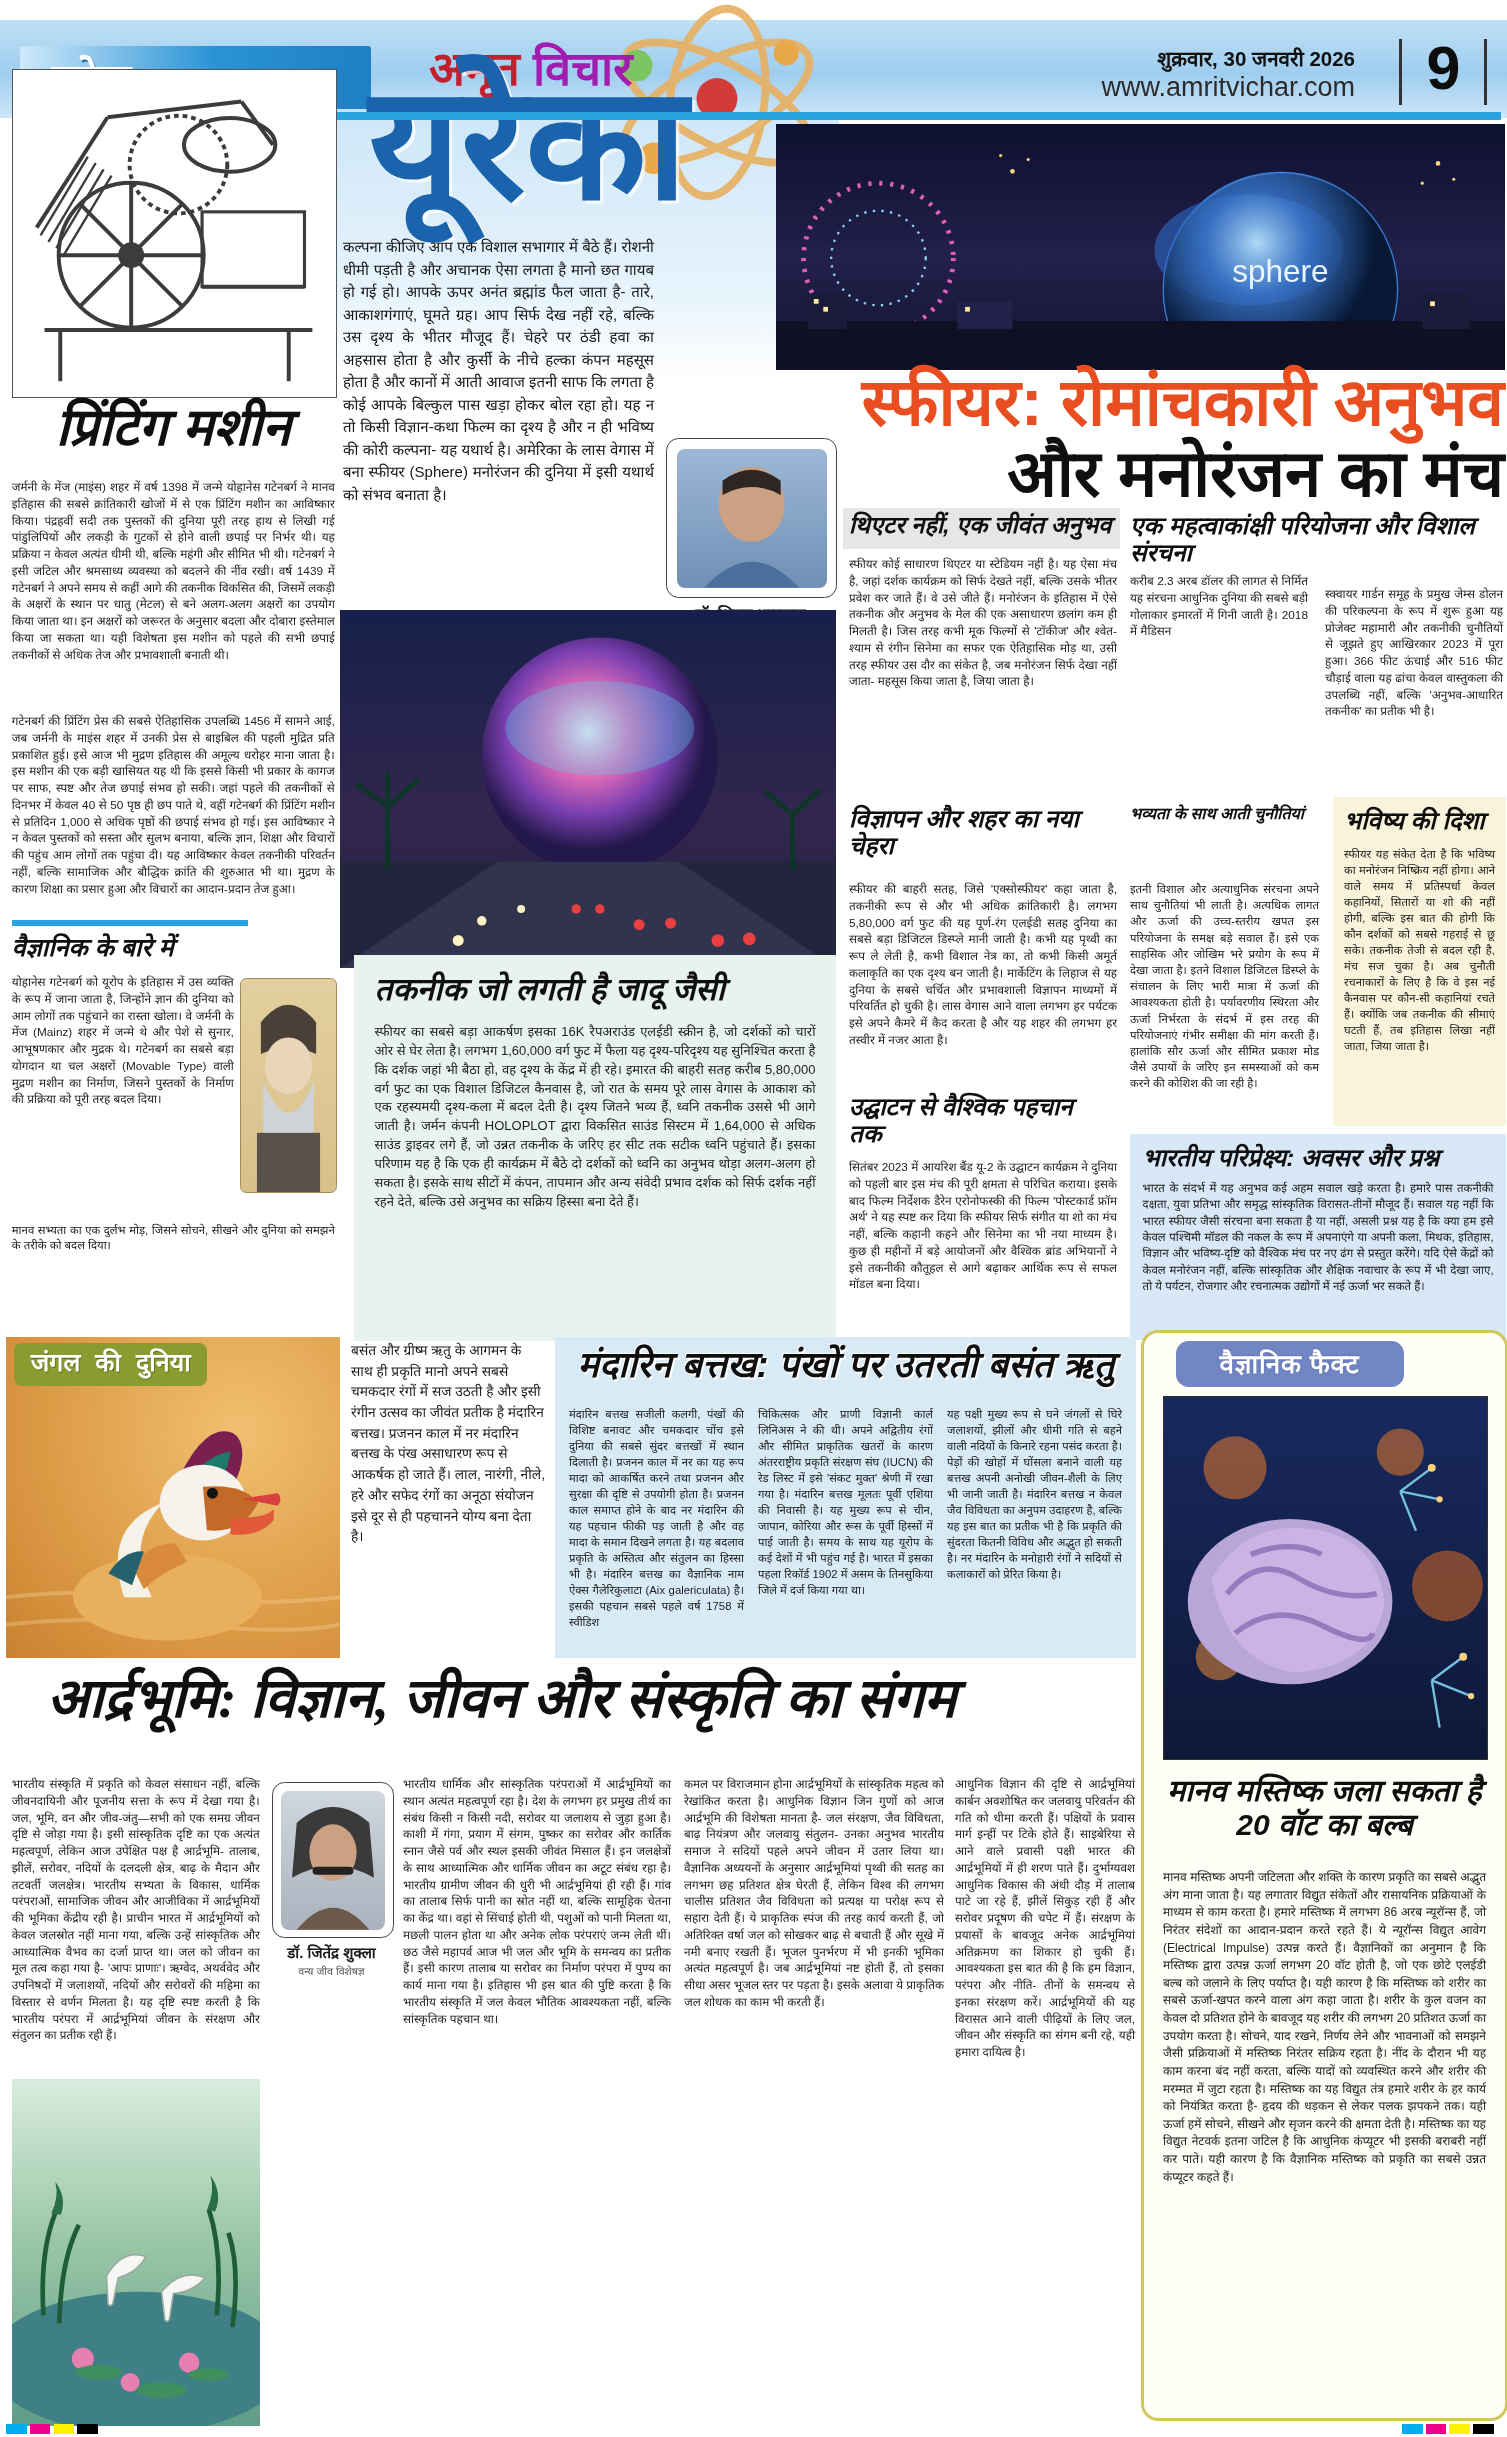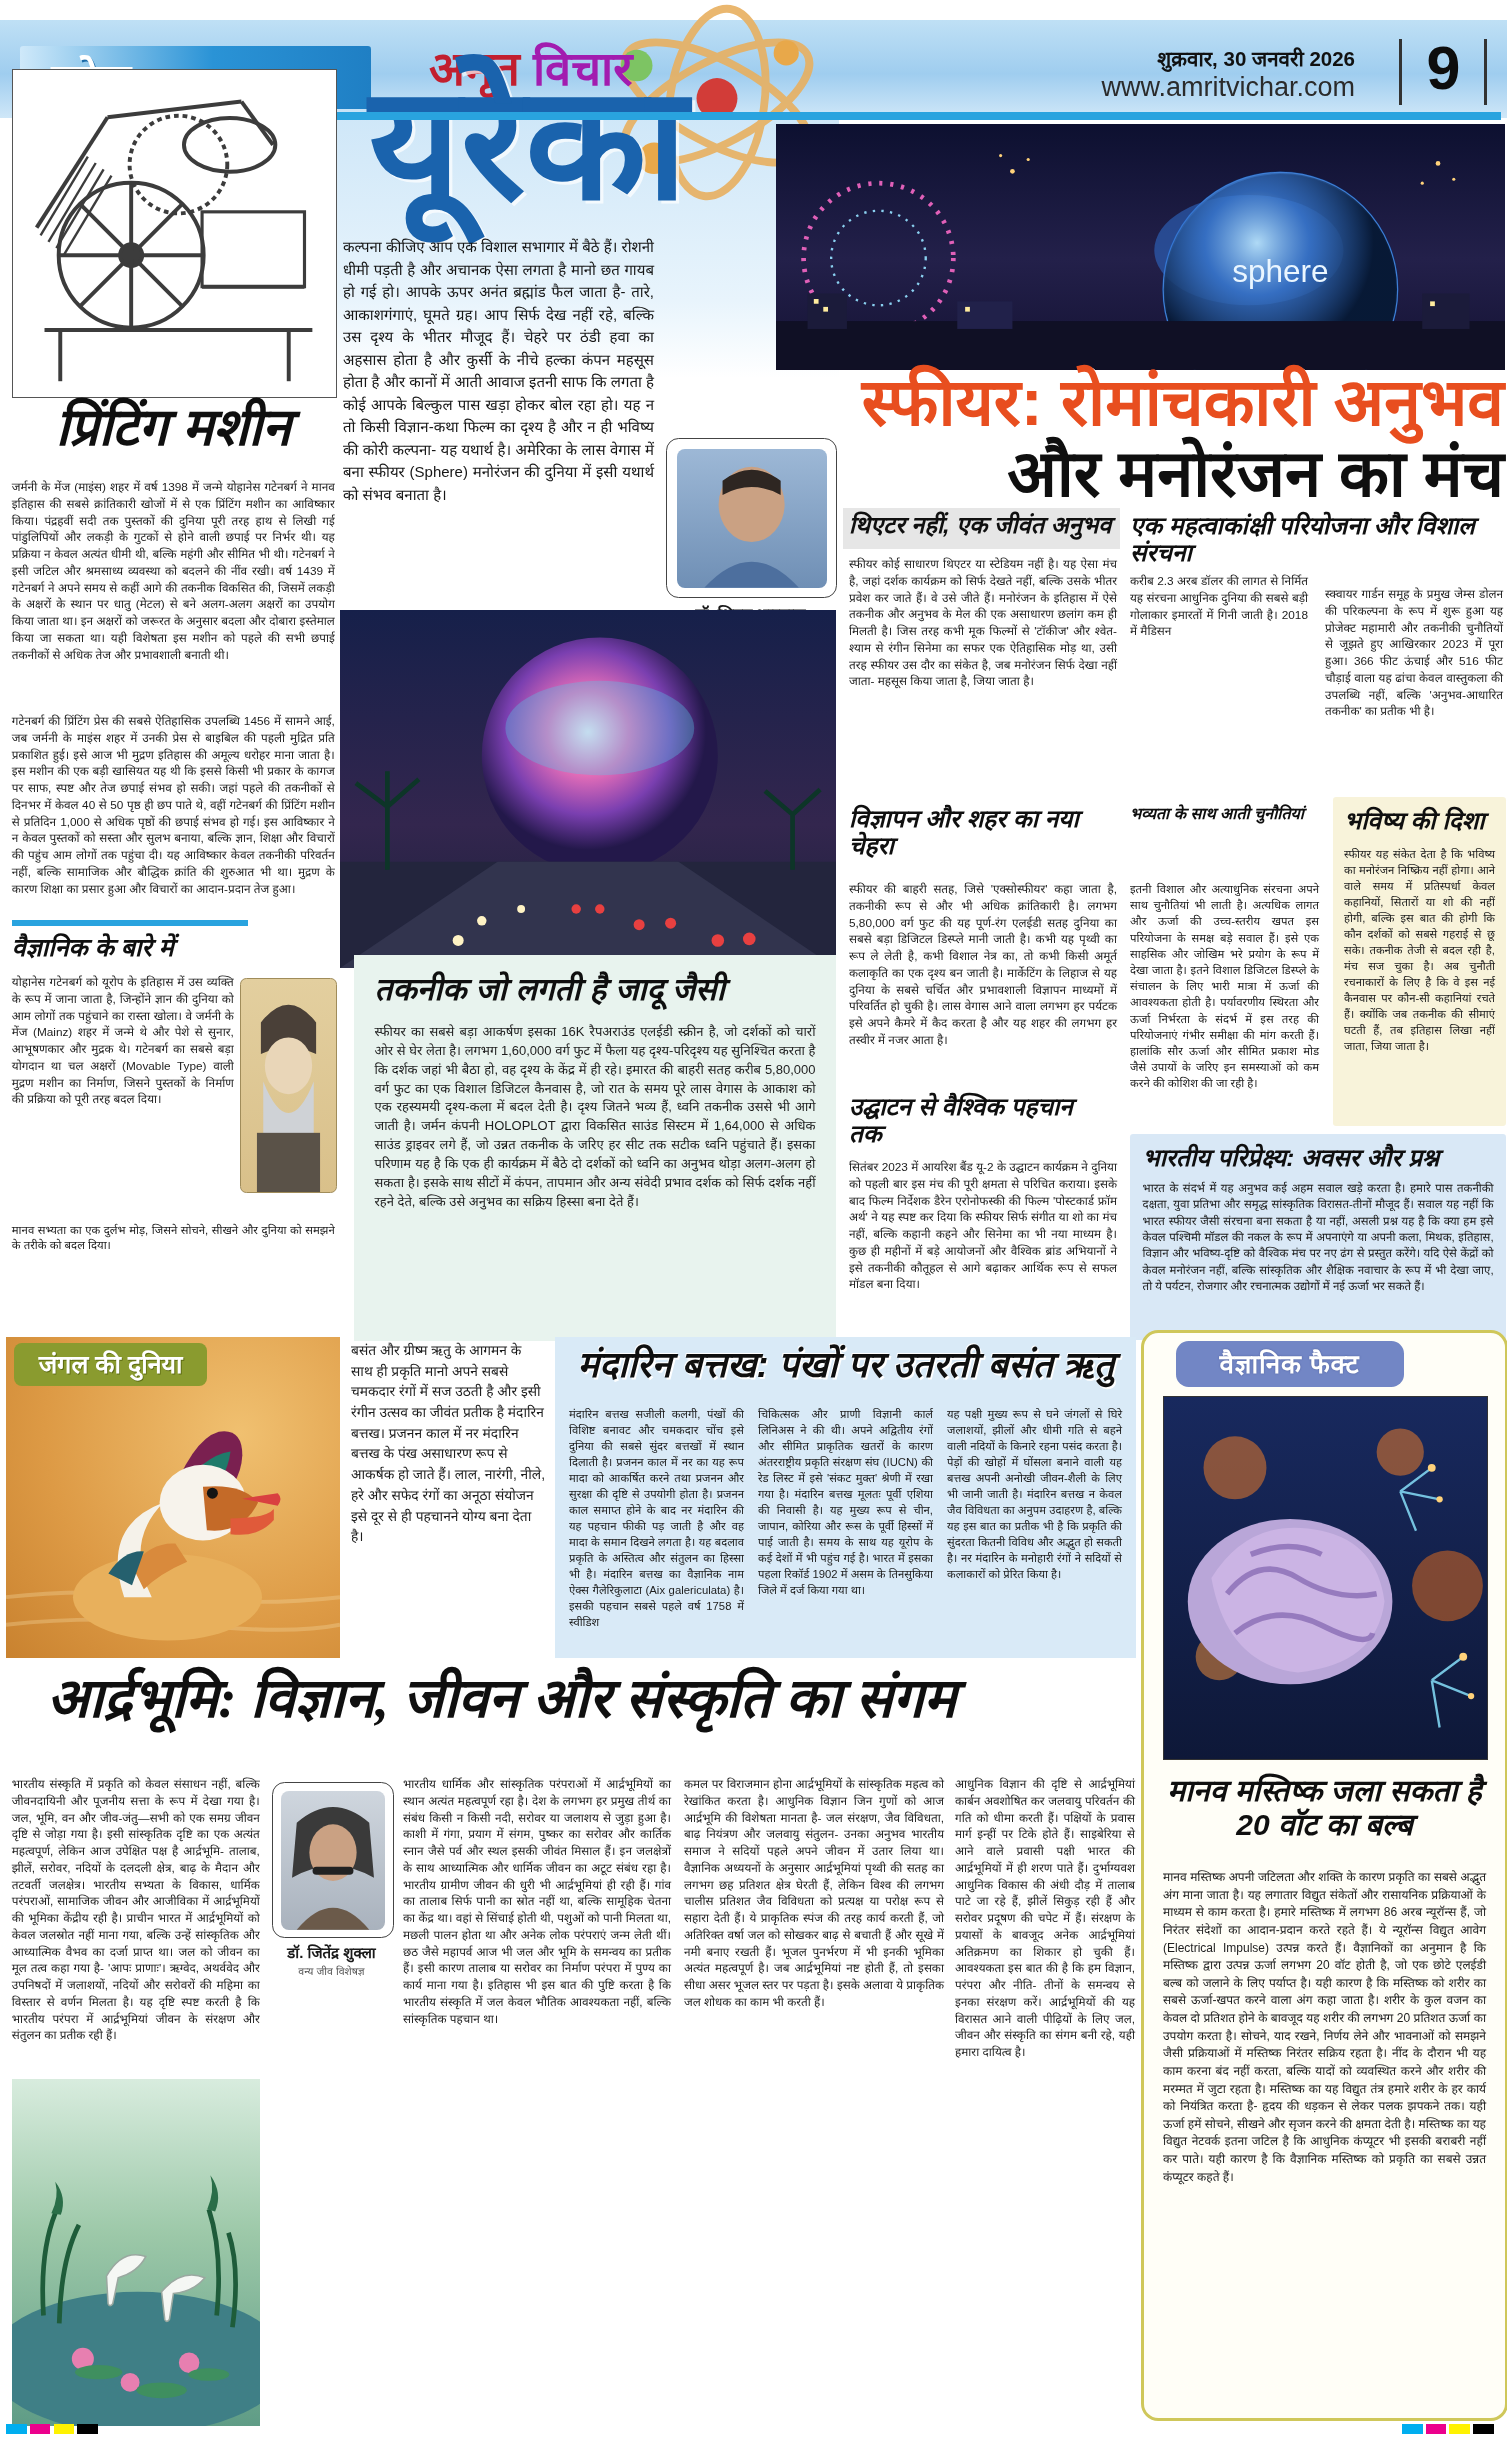--- a/index.html
+++ b/index.html
@@ -13,21 +13,21 @@
   .photo{overflow:hidden;border:0.8px solid #777;}
   .noborder{border:none;}
   .rule-blue{background:#29a3df;}
   .cream-box{background:#f8f3da;border-radius:3.2px;}
   .blue-box{background:#d9e8f6;border-radius:3.2px;}
   .mint-box{background:#e8f3ee;}
   .duck-panel{background:#d9eaf7;}
   .fact-box{border:3.2px solid #cfc75a;border-radius:17.3px;background:#fffef7;}
   .badge-fact{background:#7286c5;border-radius:12.6px;color:#fff;font-weight:bold;
               text-align:center;text-shadow:0 0 1.6px #43538f;letter-spacing:0.8px;}
-  .badge-jungle{background:#8a9b2f;border-radius:7.9px;color:#fff;font-weight:bold;text-align:center;}
+  .badge-jungle{background:#8a9b2f;border-radius:7.9px;color:#fff;font-weight:bold;text-align:center;font-family:Liberation Mono, monospace;}
   .author-card{background:#fff;border:1.6px solid #444;border-radius:12.6px;}
   .caption{font-size:11px;font-weight:bold;color:#222;text-align:center;}
   .byline-name{font-weight:bold;font-size:15px;color:#1a1a1a;text-align:center;}
   .byline-role{font-size:10.6px;color:#555;text-align:center;}
   .serif{font-family:"Liberation Serif",serif;}
   .colorchip{width:20.5px;height:10.2px;display:inline-block;margin-right:3.2px;}
 </style>
 </head>
 <body>
 

